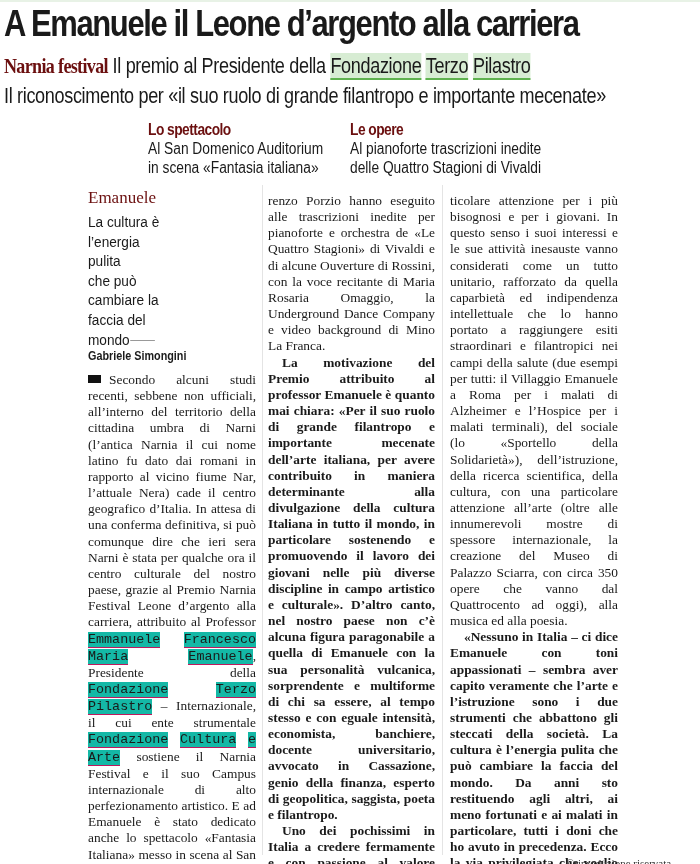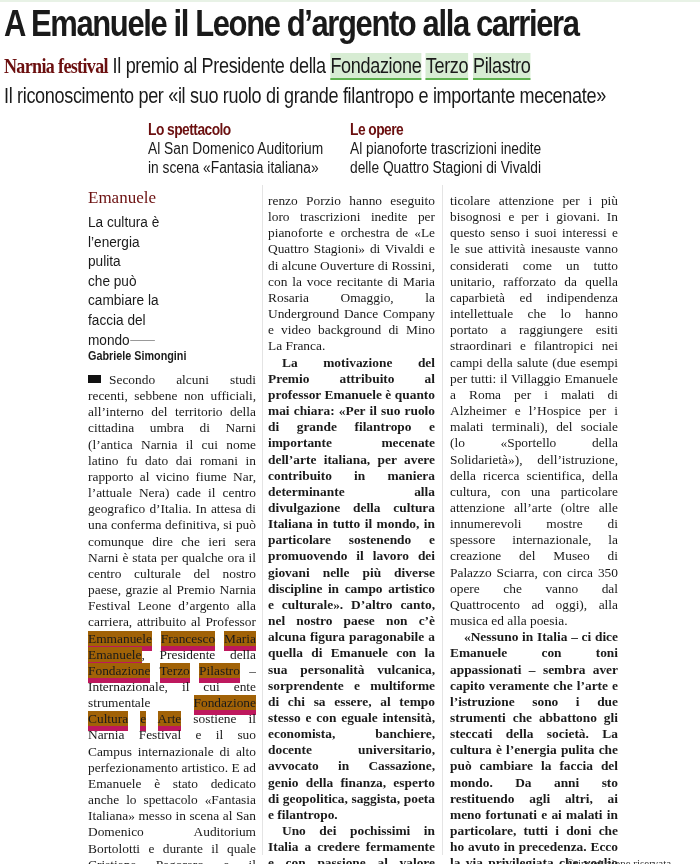--- a/index.html
+++ b/index.html
@@ -17,21 +17,21 @@
   }
   .kicker {
     font-family: "Liberation Serif", serif; font-weight: bold; color: #6b0f0f; letter-spacing: -0.8px;
   }
   .sub2 {
     position: absolute; left: 4px; top: 82px;
     font-family: "Liberation Sans", sans-serif; font-size: 22px; line-height: 28px;
     transform: scaleX(0.82); transform-origin: left top; white-space: nowrap; letter-spacing: -0.4px;
   }
   .hl { background: #d7ecd3; border-bottom: 2px solid #5fb24f; }
-  .hl-inline { background: #a16207; border-bottom: 5px solid #be185d; }
+  .hl-inline { background: #14b8a6; border-bottom: 1px solid #be185d; font-family: Liberation Mono, monospace; }
   .box {
     position: absolute; top: 120px;
     font-family: "Liberation Sans", sans-serif; font-size: 16px; line-height: 19px;
     transform: scaleX(0.86); transform-origin: left top; white-space: nowrap;
   }
   .box .box-title { font-weight: bold; color: #6b0f0f; font-size: 16px; letter-spacing: -0.6px; }
   .box1 { left: 148px; }
   .box2 { left: 350px; }
   .col {
     position: absolute; top: 185px;
@@ -104,21 +104,21 @@
 <div class="author">Gabriele Simongini</div>
 
 <div class="rule-v" style="left:262px; top:185px; height:670px;"></div>
 <div class="rule-v" style="left:442px; top:185px; height:670px;"></div>
 
 <div class="col col1">
   <p><span class="square"></span><span id="col1-parts"><span>Secondo alcuni studi recenti, sebbene non ufficiali, all’interno del territorio della cittadina umbra di Narni (l’antica Narnia il cui nome latino fu dato dai romani in rapporto al vicino fiume Nar, l’attuale Nera) cade il centro geografico d’Italia. In attesa di una conferma definitiva, si può comunque dire che ieri sera Narni è stata per qualche ora il centro culturale del nostro paese, grazie al Premio Narnia Festival Leone d’argento alla carriera, attribuito al Professor </span><span class="hl-inline">Emmanuele</span><span> </span><span class="hl-inline">Francesco</span><span> </span><span class="hl-inline">Maria</span><span> </span><span class="hl-inline">Emanuele</span><span>, Presidente della </span><span class="hl-inline">Fondazione</span><span> </span><span class="hl-inline">Terzo</span><span> </span><span class="hl-inline">Pilastro</span><span> – Internazionale, il cui ente strumentale </span><span class="hl-inline">Fondazione</span><span> </span><span class="hl-inline">Cultura</span><span> </span><span class="hl-inline">e</span><span> </span><span class="hl-inline">Arte</span><span> sostiene il Narnia Festival e il suo Campus internazionale di alto perfezionamento artistico. E ad Emanuele è stato dedicato anche lo spettacolo «Fantasia Italiana» messo in scena al San Domenico Auditorium Bortolotti e durante il quale Cristiana Pegoraro e il Chamber Ensemble of Rome diretto dal maestro Lo-</span></span></p>
 </div>
 
 <div class="col col2">
-  <p>renzo Porzio hanno eseguito loro trascrizioni inedite per pianoforte e orchestra de «Le Quattro Stagioni» di Vivaldi e di alcune Ouverture di Rossini, con la voce recitante di Maria Rosaria Omaggio, la Underground Dance Company e video background di Mino La Franca.</p>
+  <p>renzo Porzio hanno eseguito alle trascrizioni inedite per pianoforte e orchestra de «Le Quattro Stagioni» di Vivaldi e di alcune Ouverture di Rossini, con la voce recitante di Maria Rosaria Omaggio, la Underground Dance Company e video background di Mino La Franca.</p>
   <p class="indent">La motivazione del Premio attribuito al professor Emanuele è quanto mai chiara: «Per il suo ruolo di grande filantropo e importante mecenate dell’arte italiana, per avere contribuito in maniera determinante alla divulgazione della cultura Italiana in tutto il mondo, in particolare sostenendo e promuovendo il lavoro dei giovani nelle più diverse discipline in campo artistico e culturale». D’altro canto, nel nostro paese non c’è alcuna figura paragonabile a quella di Emanuele con la sua personalità vulcanica, sorprendente e multiforme di chi sa essere, al tempo stesso e con eguale intensità, economista, banchiere, docente universitario, avvocato in Cassazione, genio della finanza, esperto di geopolitica, saggista, poeta e filantropo.</p>
   <p class="indent">Uno dei pochissimi in Italia a credere fermamente e con passione al valore salvifico della cultura, da proteggere e promuovere giorno per giorno come un bene prezioso. Del resto, per Emanuele cultura significa umanesimo integrale messo in pratica nella società, con una par-</p>
 </div>
 
 <div class="col col3">
   <p>ticolare attenzione per i più bisognosi e per i giovani. In questo senso i suoi interessi e le sue attività inesauste vanno considerati come un tutto unitario, rafforzato da quella caparbietà ed indipendenza intellettuale che lo hanno portato a raggiungere esiti straordinari e filantropici nei campi della salute (due esempi per tutti: il Villaggio Emanuele a Roma per i malati di Alzheimer e l’Hospice per i malati terminali), del sociale (lo «Sportello della Solidarietà»), dell’istruzione, della ricerca scientifica, della cultura, con una particolare attenzione all’arte (oltre alle innumerevoli mostre di spessore internazionale, la creazione del Museo di Palazzo Sciarra, con circa 350 opere che vanno dal Quattrocento ad oggi), alla musica ed alla poesia.</p>
   <p class="indent">«Nessuno in Italia – ci dice Emanuele con toni appassionati – sembra aver capito veramente che l’arte e l’istruzione sono i due strumenti che abbattono gli steccati della società. La cultura è l’energia pulita che può cambiare la faccia del mondo. Da anni sto restituendo agli altri, ai meno fortunati e ai malati in particolare, tutti i doni che ho avuto in precedenza. Ecco la via privilegiata che voglio continuare a percorrere: l’amore per gli altri, l’aiuto ai meno fortunati, l’arte e la poesia. Questa vita vale la pena di essere vissuta solo se la dedichi agli altri»</p>
 </div>
 
 <div class="credit">©riproduzione riservata.</div>

